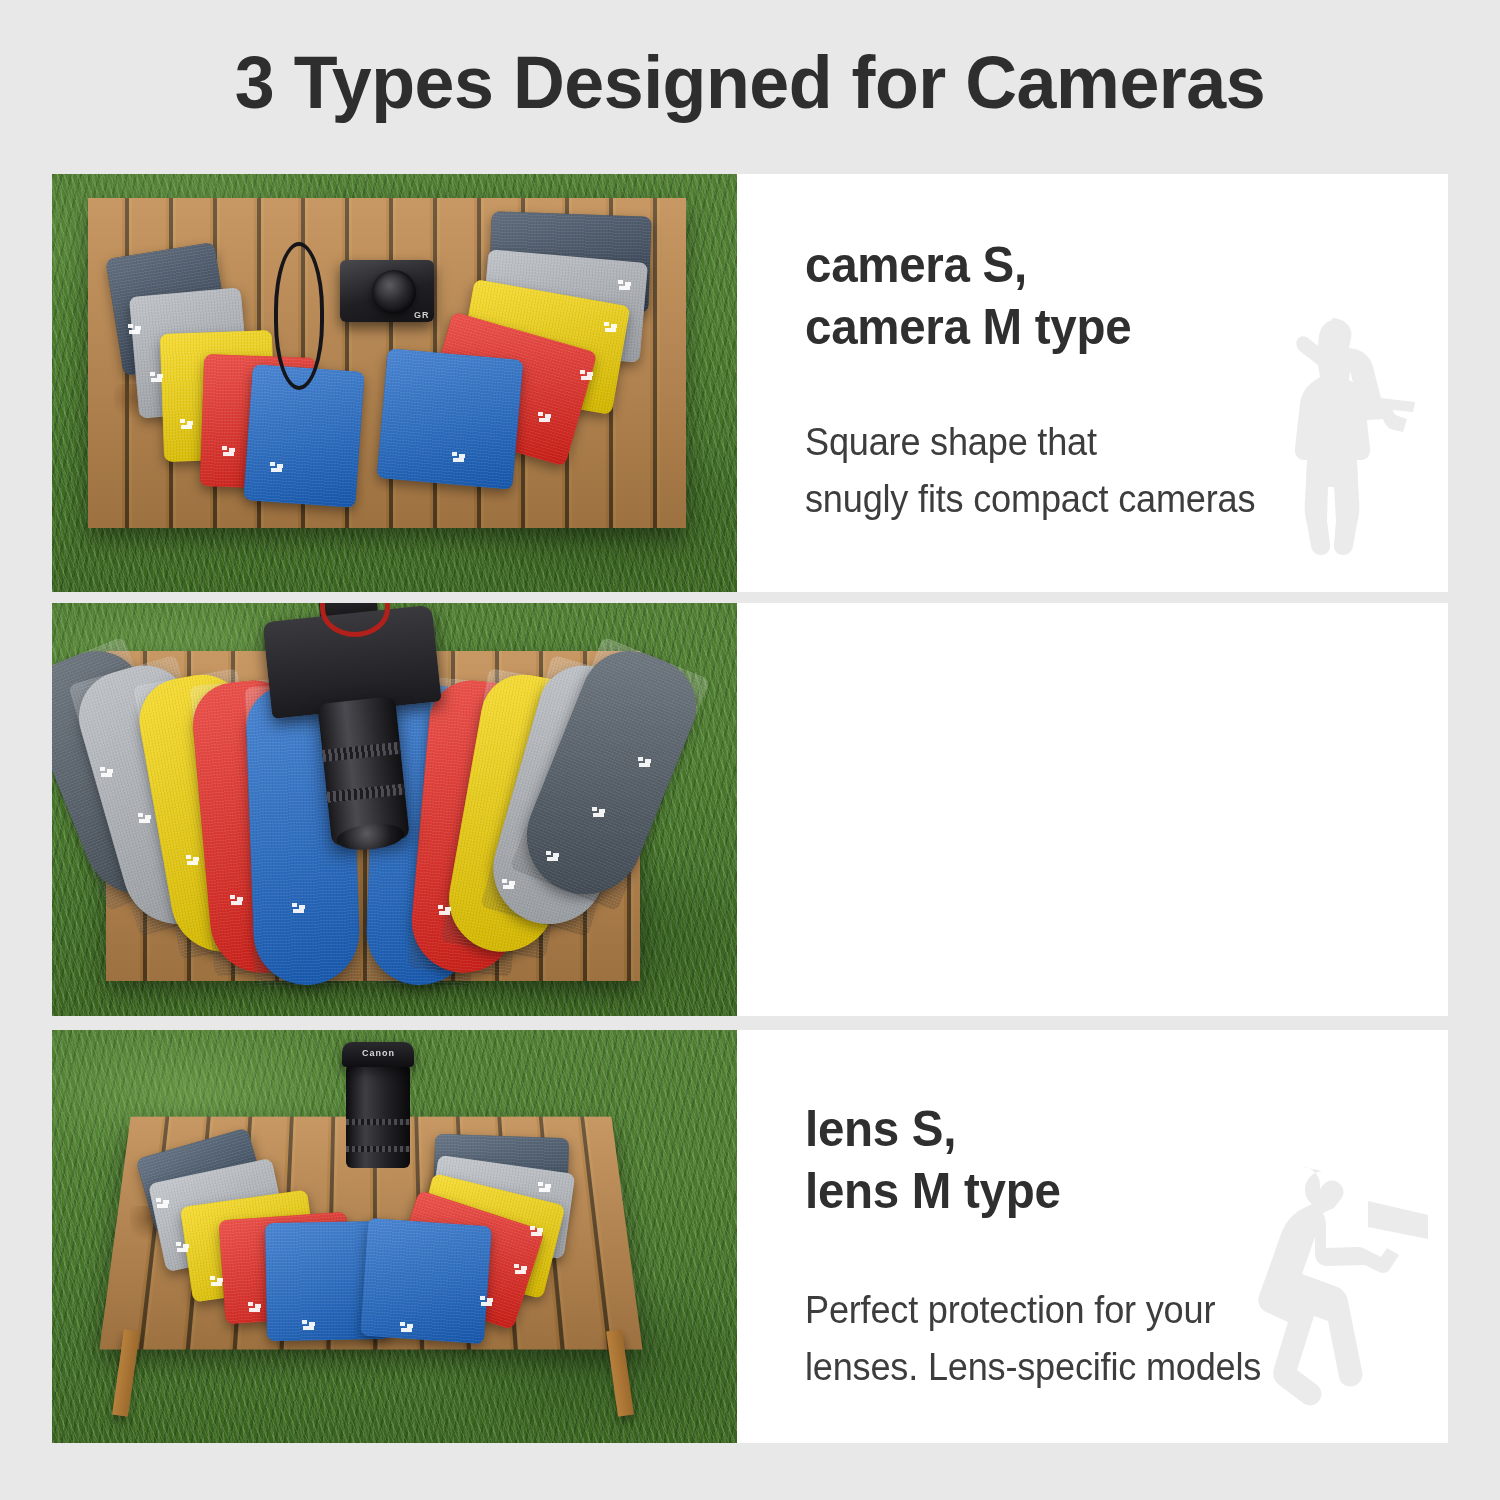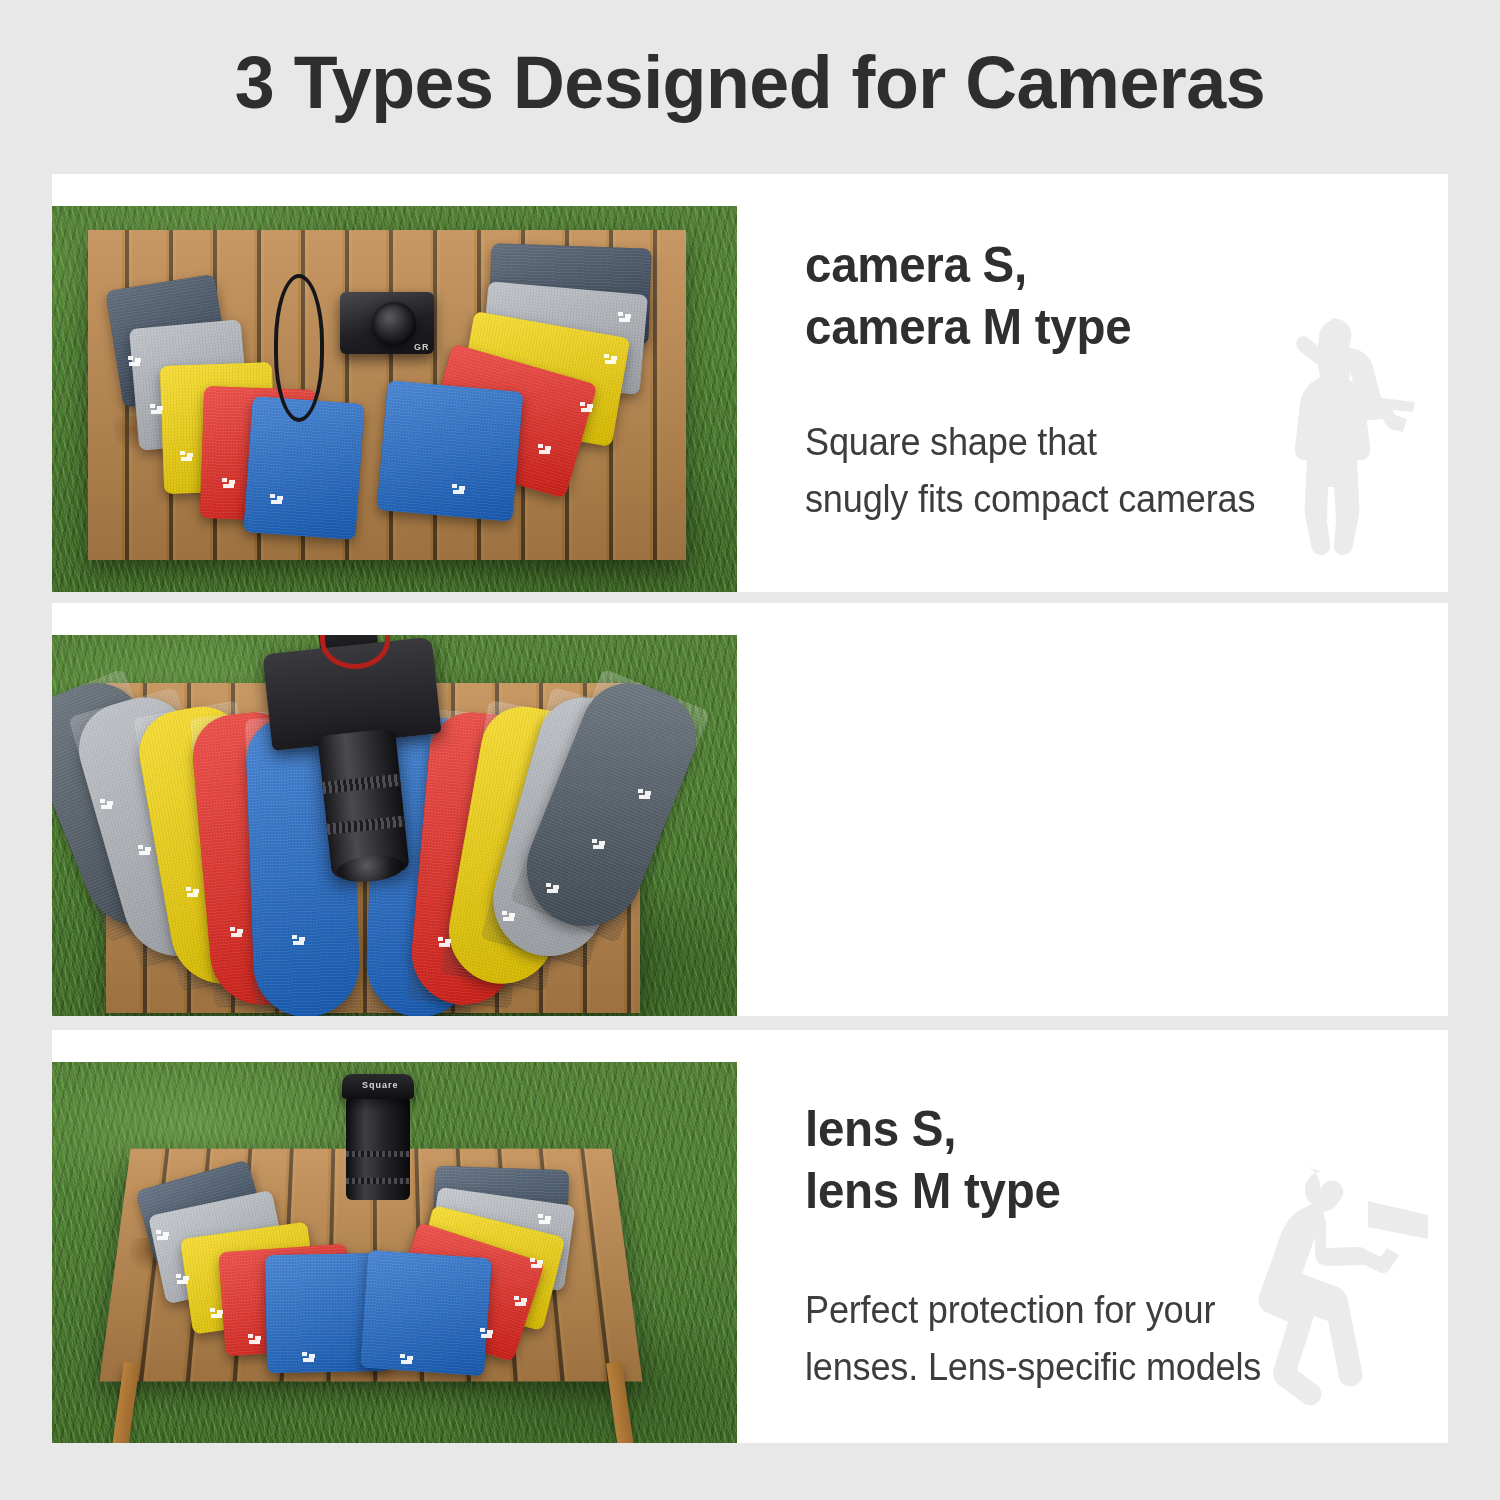--- a/index.html
+++ b/index.html
@@ -36,21 +36,20 @@
   #row-0{top:174px;height:418px;}
   #row-1{top:603px;height:413px;}
   #row-2{top:1030px;height:413px;}
 
   .photo{
     position:relative;
     width:685px;height:100%;
     flex:0 0 685px;
     overflow:hidden;
     background:#000000;
-    margin-top:32px;
   }
   .textcol{
     position:relative;
     flex:1 1 auto;
     height:100%;
     background:#ffffff;
     overflow:hidden;
   }
   .heading{
     position:absolute;
@@ -384,21 +383,21 @@
       <div class="logo" style="left:428px;top:266px;"></div>
 
       <div class="pouch" style="left:312px;top:192px;width:124px;height:118px;background:#1a66c8;transform:rotate(4deg);"></div>
       <div class="logo" style="left:348px;top:292px;"></div>
 
       <div class="lensStand" style="left:290px;top:12px;width:72px;height:124px;">
         <div class="tube"></div>
         <div class="cap"></div>
         <div class="band" style="top:62%;"></div>
         <div class="band" style="top:84%;"></div>
-        <div class="gr-label" style="left:20px;top:6px;color:#d8d8d8;">Square</div>
+        <div class="gr-label" style="left:20px;top:6px;color:#d8d8d8;">Canon</div>
       </div>
     </div>
 
     <div class="textcol">
       <div class="silhouette">
         <svg viewBox="0 0 230 290" width="230" height="290" aria-hidden="true">
           <path fill="#ebebeb" d="M104 18c-10 1-17 9-17 19 0 6 3 11 7 14l-10 5c-10 5-17 14-21 25l-22 62c-2 7 1 13 7 16l22 10-14 46c-2 7 0 13 5 17l24 18c5 4 12 3 16-2 4-5 3-12-2-16l-20-15 17-54 14 5 11 56c1 7 8 11 15 9 6-2 10-9 8-15l-14-70c-1-7-6-13-13-15l-33-12 13-37 0 17c0 7 5 12 12 12l38-1 14 7c4 2 9 1 11-3l9-14-12-7-6 9-16-8c-3-2-6-2-9-2l-30 1 0-22c0-5-1-9-3-13l11-5 7-9c4-5 3-12-2-16-5-4-12-3-16 2l-3 4 0-4c0-10-8-18-18-18z"></path>
           <path fill="#ebebeb" d="M150 48l60 14 0 24-60-12z"></path>
         </svg>
       </div>

